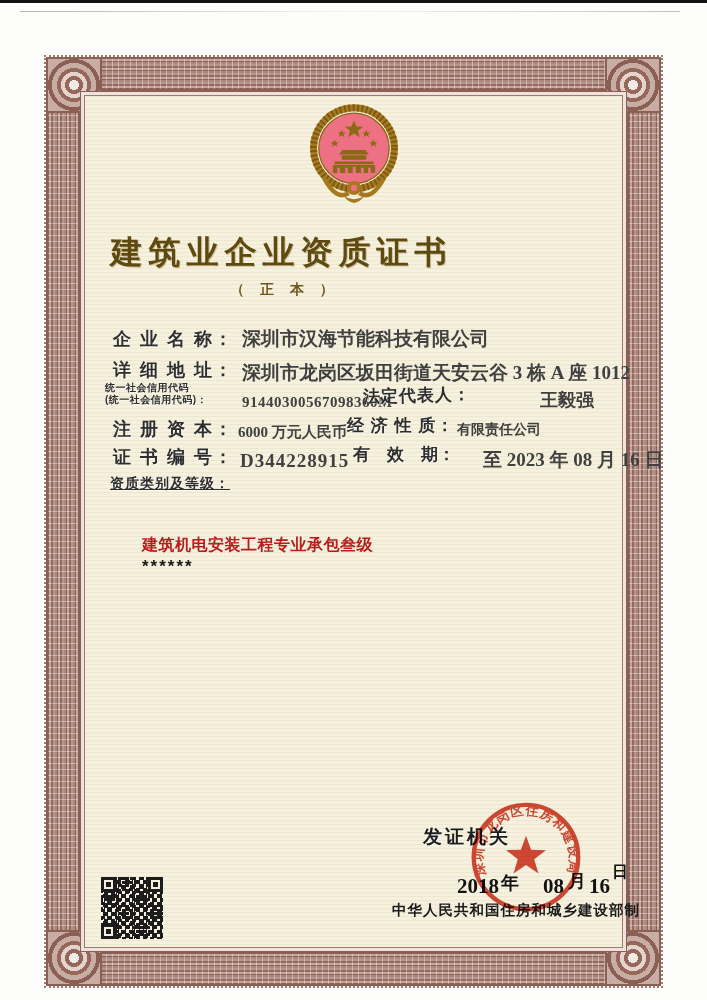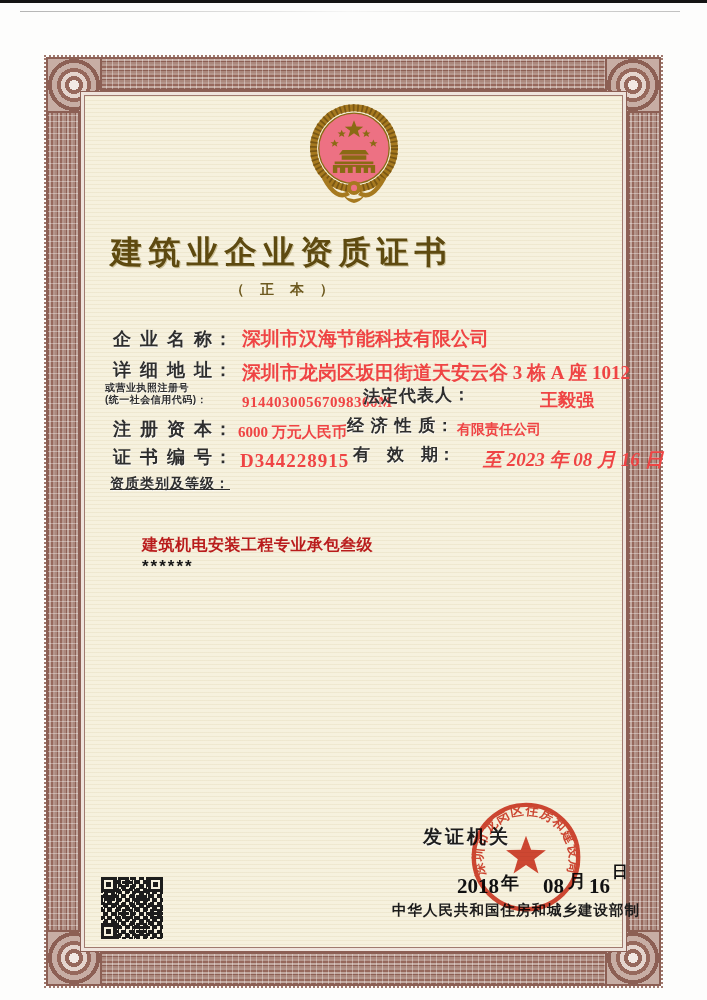--- a/index.html
+++ b/index.html
@@ -51,37 +51,37 @@
   .emblem{left:310px;top:102px;width:88px;height:112px;}
   
   .title{left:0;top:231px;width:563px;text-align:center;
     font-family:"Liberation Serif","DejaVu Serif",serif;font-weight:bold;
     font-size:32px;letter-spacing:6px;color:#5e4a10;
     text-shadow:1px 1px 0 rgba(130,105,30,.35);}
   .subtitle{left:0;top:281px;width:570px;text-align:center;
     font-size:14px;font-weight:bold;letter-spacing:6px;color:#6e5a20;}
   
   .lbl{color:#2e2e2e;font-weight:bold;text-shadow:.5px .5px 0 rgba(255,255,255,.8);}
-  .val{font-family:"Liberation Serif","DejaVu Serif",serif;color:#ef4444;}
+  .val{font-family:"Liberation Serif","DejaVu Serif",serif;color:#404040;}
   .l-company{left:113px;top:327px;font-size:18px;letter-spacing:2px;}
   .v-company{left:242px;top:326px;font-size:19px;font-weight:bold;}
   .l-address{left:113px;top:358px;font-size:18px;letter-spacing:2px;}
   .v-address{left:242px;top:360px;font-size:19px;font-weight:bold;}
   .l-credit{left:105px;top:382px;font-size:10px;line-height:12px;letter-spacing:.5px;}
   .v-credit{left:242px;top:394px;font-size:15px;font-weight:bold;letter-spacing:.5px;}
   .l-legal{left:363px;top:384px;font-size:17px;letter-spacing:1px;transform:rotate(-1.2deg);}
   .v-legal{left:540px;top:388px;font-size:18px;font-weight:bold;}
   .l-capital{left:113px;top:417px;font-size:18px;letter-spacing:2px;}
   .v-capital{left:238px;top:423px;font-size:15px;font-weight:bold;}
   .l-econ{left:347px;top:414px;font-size:17px;letter-spacing:1px;}
   .v-econ{left:457px;top:421px;font-size:14px;font-weight:bold;}
   .l-certno{left:113px;top:445px;font-size:18px;letter-spacing:2px;}
   .v-certno{left:240px;top:450px;font-size:19px;font-weight:bold;letter-spacing:1px;}
   .l-valid{left:353px;top:443px;font-size:17px;}
-  .v-valid{left:483px;top:447px;font-size:19px;font-weight:bold;font-style:italic;}
+  .v-valid{left:483px;top:447px;font-size:19px;font-weight:bold;}
   .l-grade{left:110px;top:475px;font-size:14px;letter-spacing:1px;text-decoration:underline;}
   .qual1{left:142px;top:535px;font-size:16px;font-weight:bold;color:#b91c1c;letter-spacing:.5px;}
   .qual2{left:142px;top:557px;font-size:17px;font-weight:bold;color:#151515;letter-spacing:2px;}
   
   .qr{left:101px;top:877px;width:62px;height:62px;
     background:
       repeating-conic-gradient(#1c1c1c 0 25%, rgba(0,0,0,0) 0 50%) 0 0/7px 7px,
       repeating-conic-gradient(#1c1c1c 0 25%, rgba(0,0,0,0) 0 50%) 2px 3px/9px 9px,
       #f6f1de;}
   .finder{position:absolute;width:15px;height:15px;border:3px solid #1c1c1c;background:#f6f1de;box-sizing:border-box;}
@@ -145,21 +145,21 @@
 <div class="abs title">建筑业企业资质证书</div>
 <div class="abs subtitle">（ 正  本 ）</div>
 
 <div class="abs lbl l-company">企 业 名 称：</div>
 <div class="abs val v-company">深圳市汉海节能科技有限公司</div>
 
 <div class="abs lbl l-address">详 细 地 址：</div>
 <div class="abs val v-address">深圳市龙岗区坂田街道天安云谷 3 栋 A 座 1012</div>
 
 <div class="abs lbl l-credit">
-  <div>或营业执照注册号</div>
+  <div>统一社会信用代码</div>
   <div>(统一社会信用代码)：</div>
 </div>
 <div class="abs val v-credit">91440300567098360M</div>
 
 <div class="abs lbl l-legal">法定代表人：</div>
 <div class="abs val v-legal">王毅强</div>
 
 <div class="abs lbl l-capital">注 册 资 本：</div>
 <div class="abs val v-capital">6000 万元人民币</div>
 

